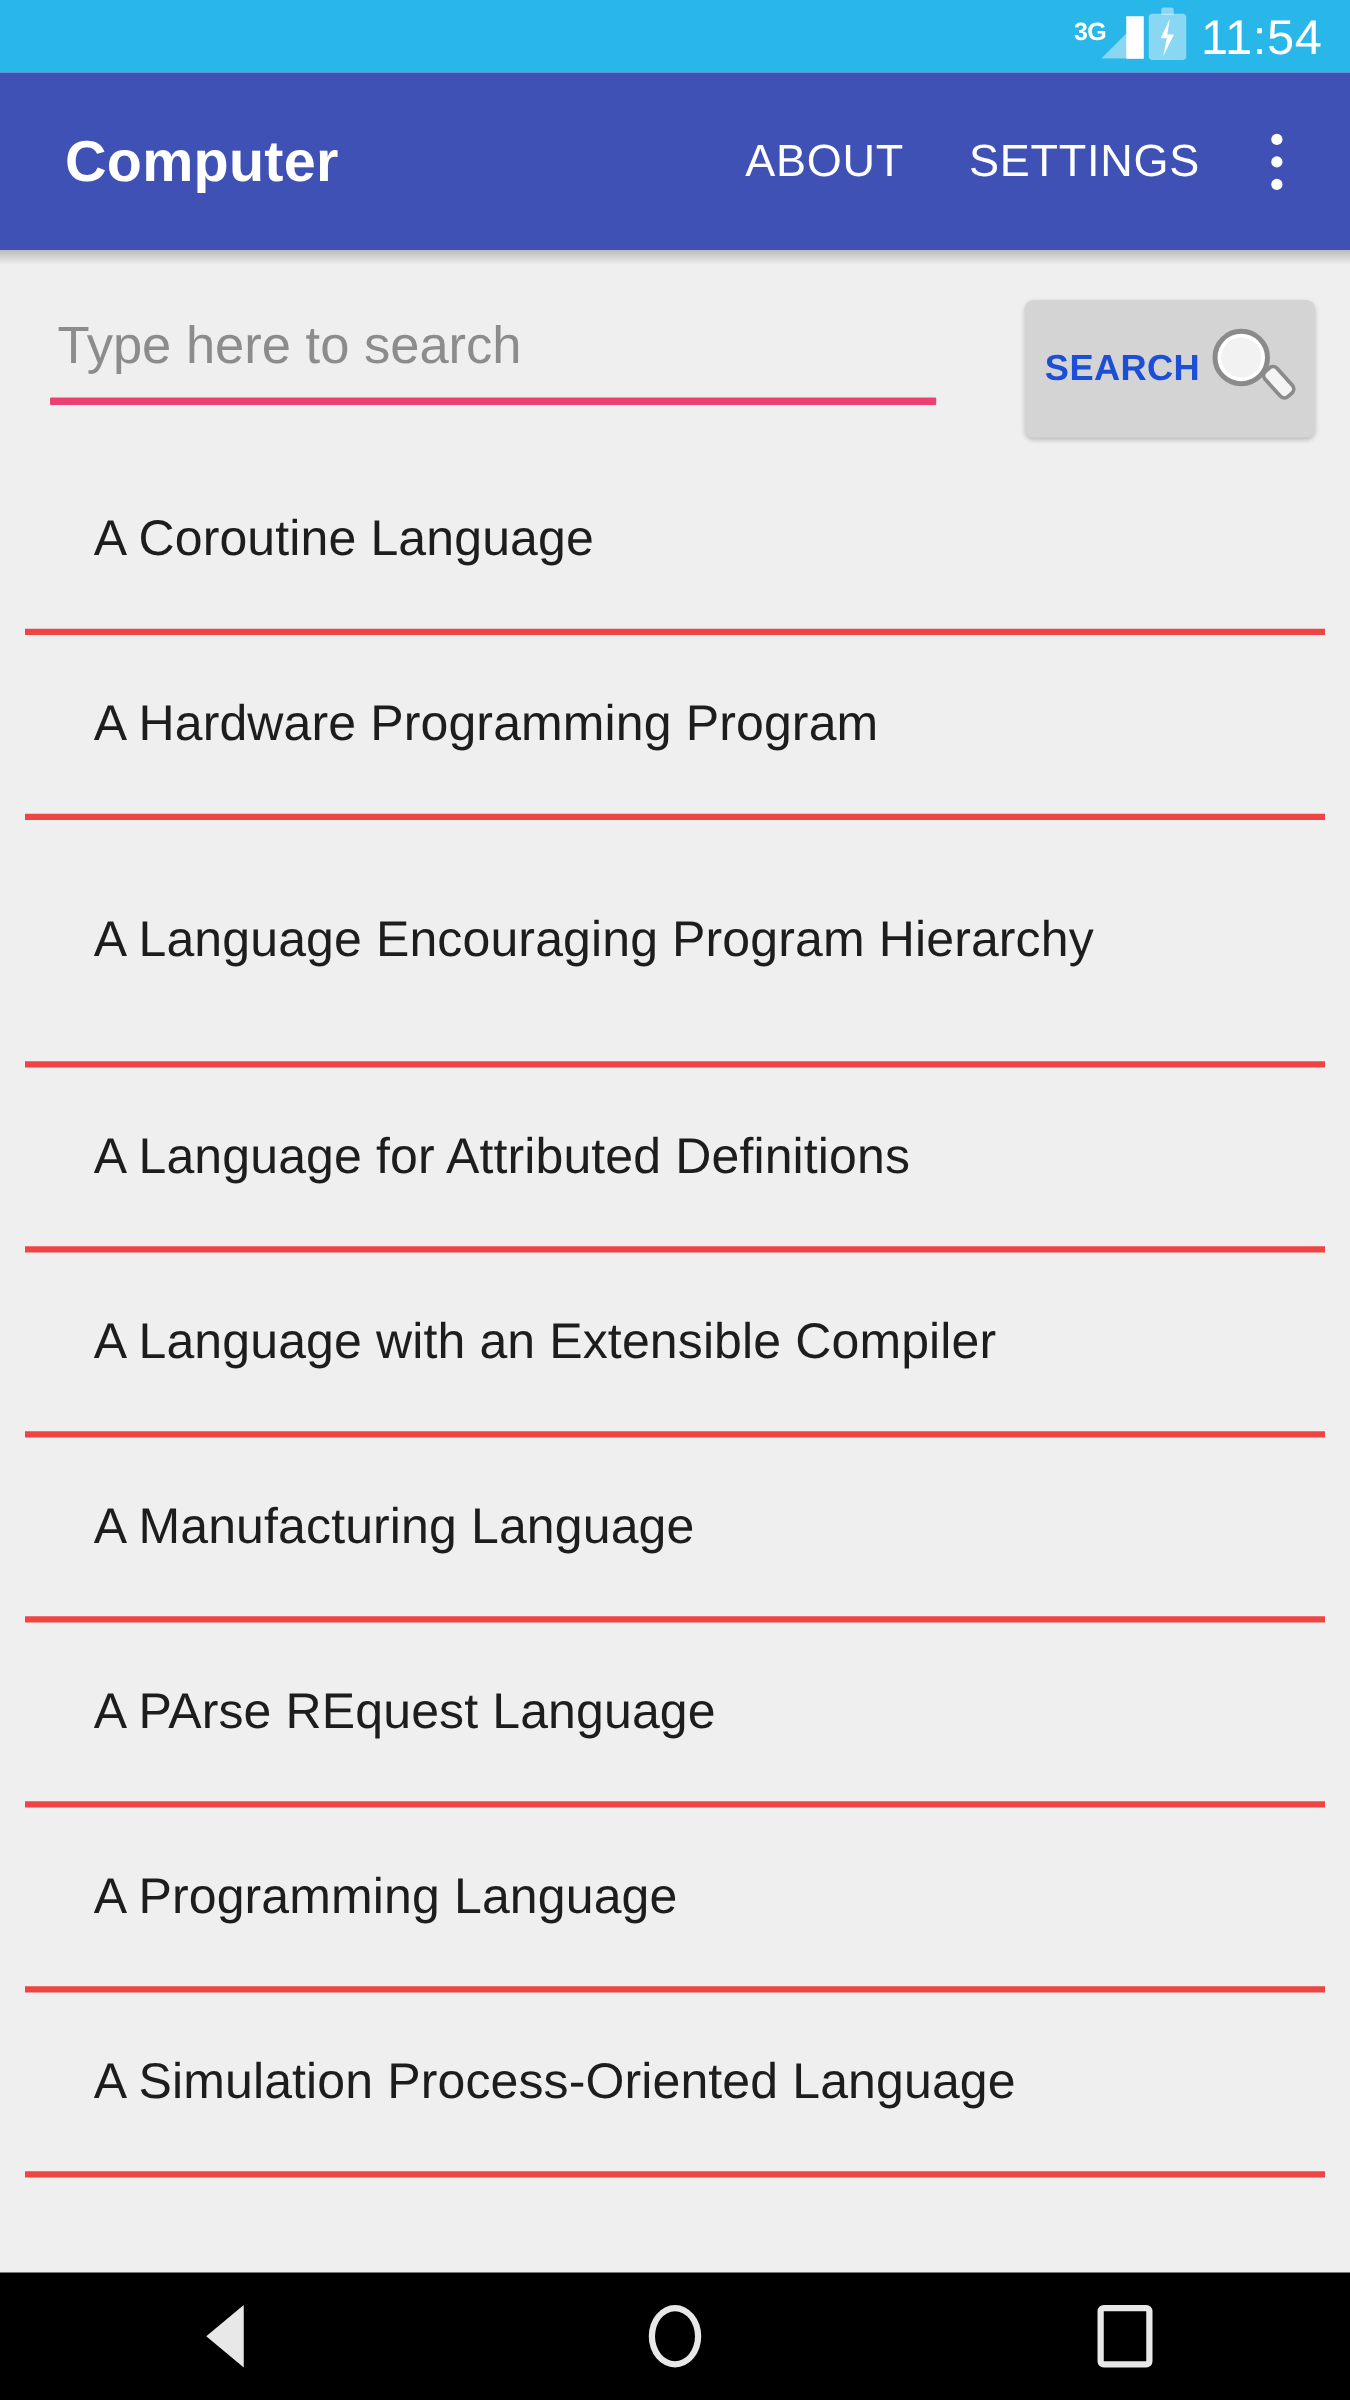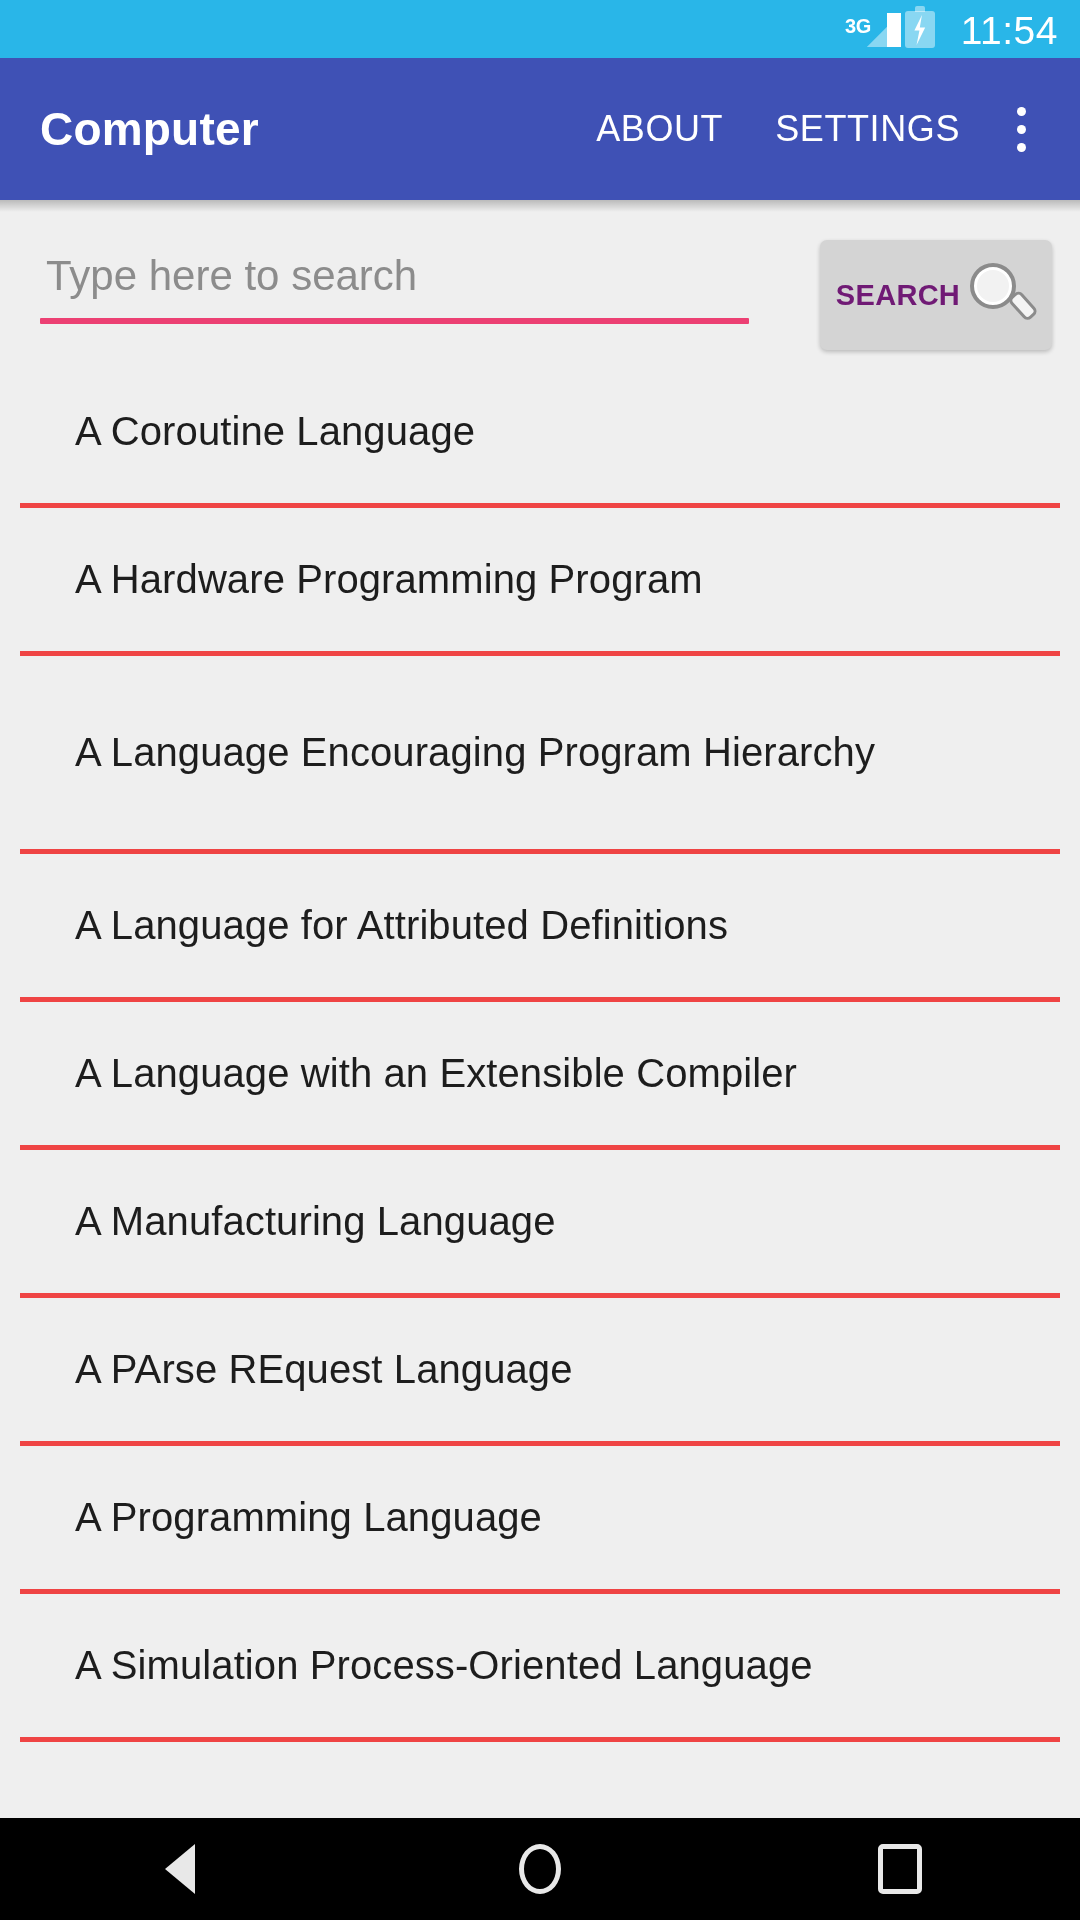--- a/index.html
+++ b/index.html
@@ -48,29 +48,29 @@
     position:absolute; left:10px; top:0; width:10px; height:6px;
     background:rgba(255,255,255,0.45); border-radius:2px 2px 0 0;
   }
   .battery .bolt{
     position:absolute; left:6px; top:9px; width:18px; height:30px;
     background:#ffffff;
     clip-path:polygon(62% 0,20% 52%,48% 52%,32% 100%,80% 42%,50% 42%);
   }
   .clock{
     color:#fff; font-size:39px; line-height:1; font-weight:400;
-    margin-left:22px; margin-bottom:2px; letter-spacing:0.5px;
+    margin-left:8px; margin-bottom:2px; letter-spacing:0.5px;
   }
 
   
   #app-bar{
     height:142px; width:100%;
     background:#3F51B5;
     display:flex; align-items:center;
-    padding:0 28px 0 40px;
+    padding:0 28px 0 52px;
     position:relative; z-index:5;
   }
   #app-title{
     color:#fff; font-size:46px; font-weight:bold; letter-spacing:0.2px;
     flex:0 0 auto;
   }
   .bar-actions{
     margin-left:auto; display:flex; align-items:center; gap:0;
   }
   .bar-action{
@@ -120,21 +120,21 @@
     width:232px; height:110px;
     background:#D4D4D4;
     border:none; border-radius:7px;
     box-shadow:0 2px 4px rgba(0,0,0,0.22);
     display:flex; align-items:center; justify-content:center;
     gap:6px; padding:0 10px;
     font-family:"Liberation Sans", sans-serif;
     cursor:pointer;
   }
   #search-button-label{
-    font-size:29px; font-weight:bold; color:#701a75; letter-spacing:0.3px;
+    font-size:29px; font-weight:bold; color:#1d4ed8; letter-spacing:0.3px;
   }
   .magnifier{
     width:70px; height:70px; position:relative; flex:0 0 auto;
   }
   .magnifier .lens{
     position:absolute; left:4px; top:3px; width:46px; height:46px;
     border-radius:50%;
     border:4px solid #8b8b8b;
     background:#f2f2f2;
     box-shadow:inset 0 0 0 3px #ffffff;

